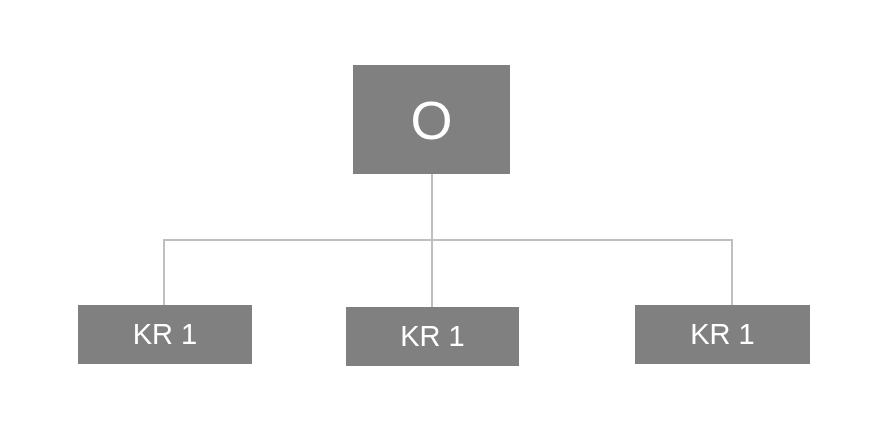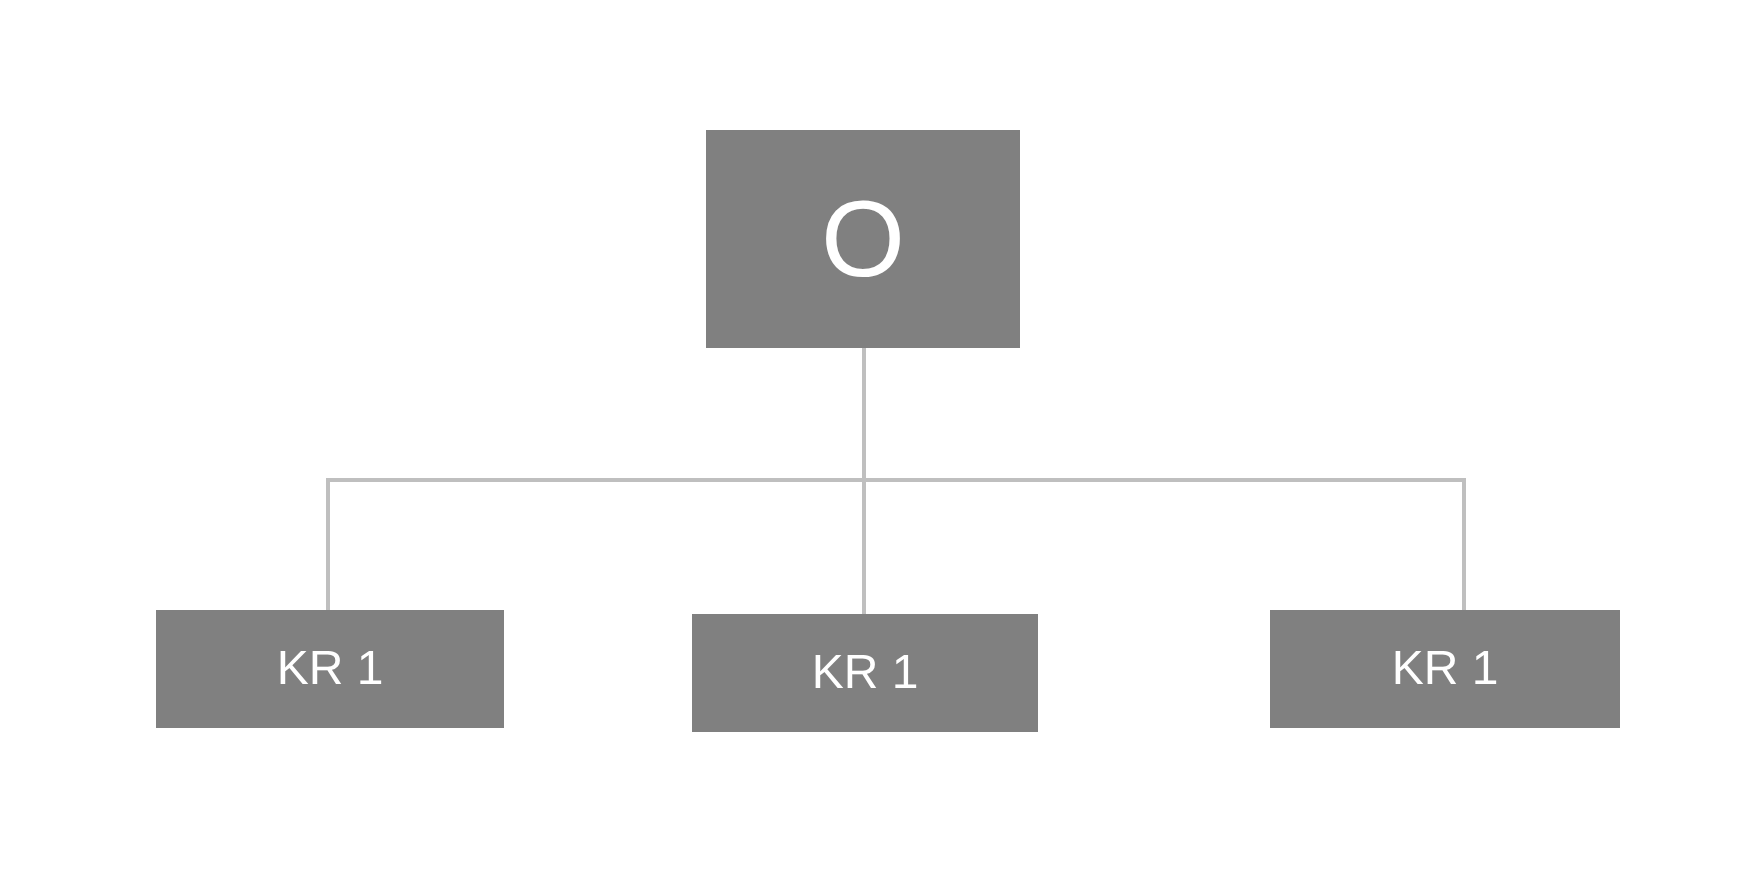--- a/index.html
+++ b/index.html
@@ -33,21 +33,21 @@
   }
   .node-objective {
     left: 353px;
     top: 65px;
     width: 157px;
     height: 109px;
     font-size: 54px;
     font-weight: 400;
   }
   .node-kr {
-    font-size: 24px;
+    font-size: 29px;
     font-weight: 400;
     text-align: right;
   }
   .node-kr-1 {
     left: 78px;
     top: 305px;
     width: 174px;
     height: 59px;
   }
   .node-kr-2 {

